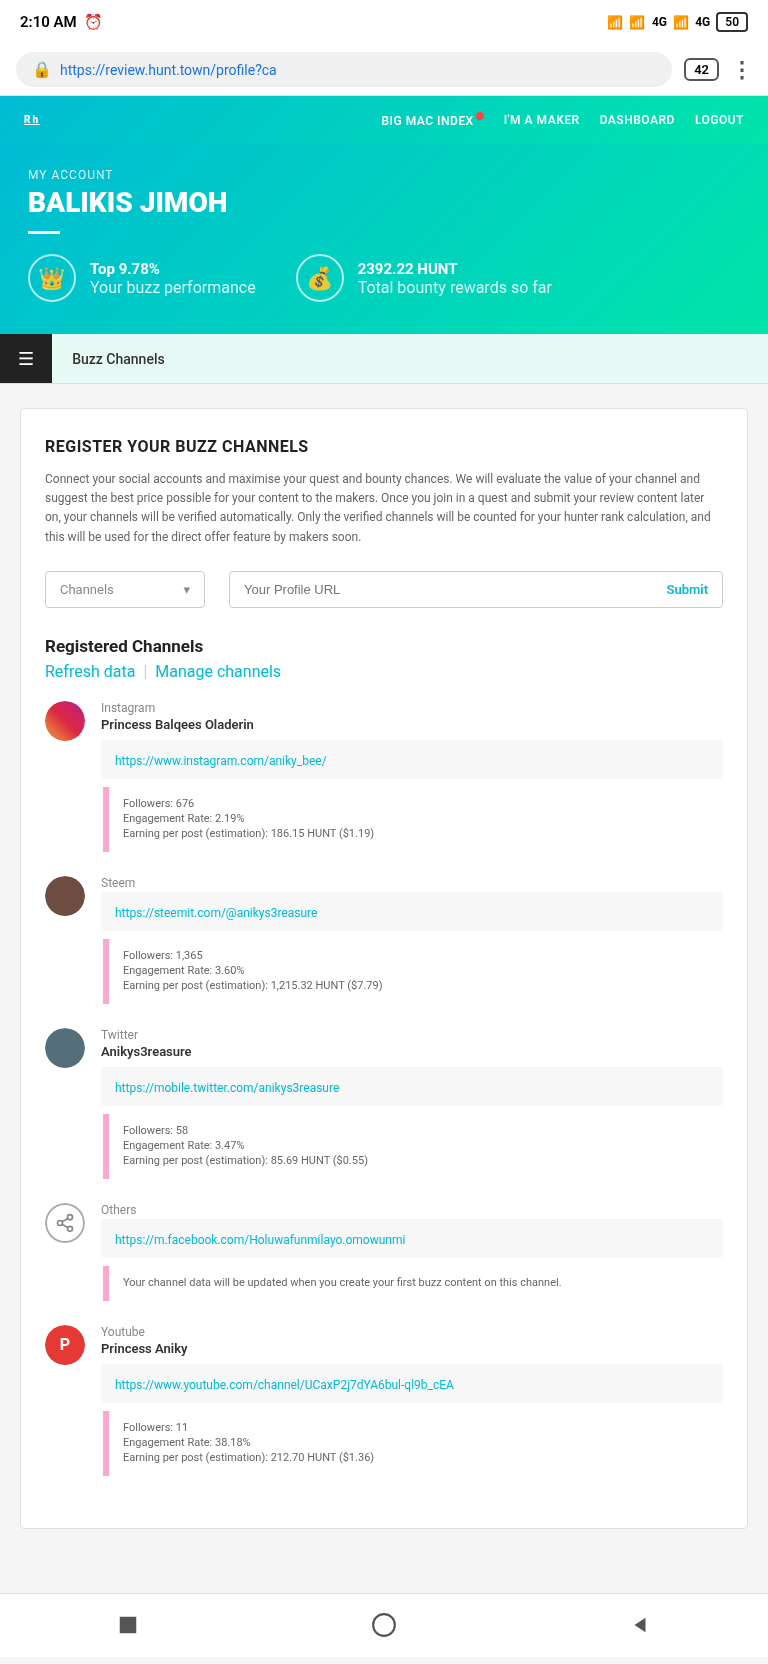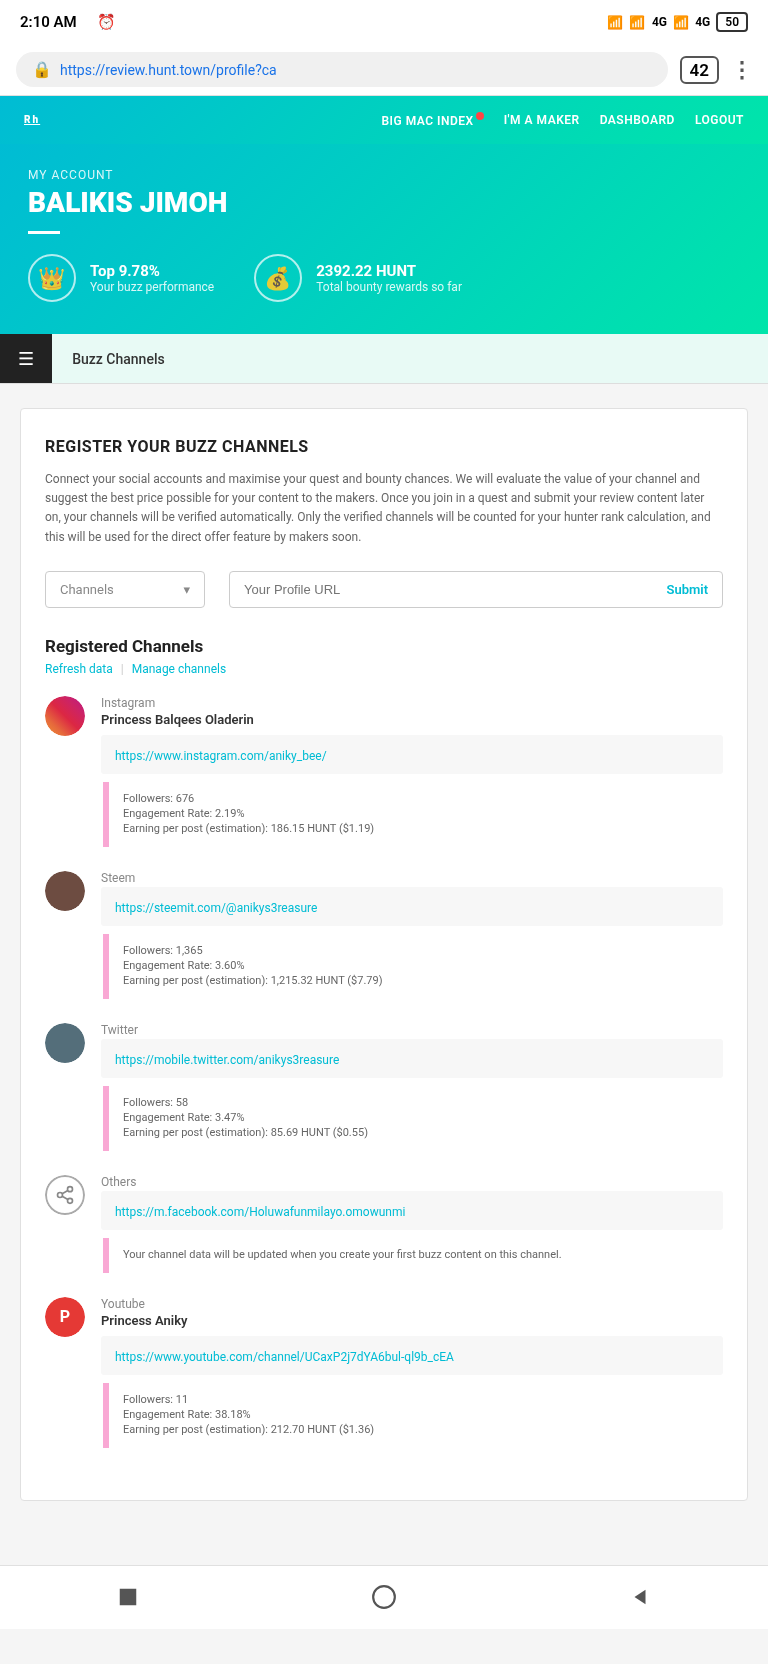--- a/index.html
+++ b/index.html
@@ -8,21 +8,21 @@
 
     
     .status-bar {
       background: #fff;
       padding: 10px 20px;
       display: flex;
       align-items: center;
       justify-content: space-between;
       height: 44px;
     }
-    .status-time { font-size: 15px; font-weight: 600; display: flex; align-items: center; gap: 21px; }
+    .status-time { font-size: 15px; font-weight: 600; display: flex; align-items: center; gap: 8px; }
     .status-icons { display: flex; align-items: center; gap: 6px; font-size: 13px; }
 
     
     .browser-bar {
       background: #fff;
       padding: 8px 16px;
       display: flex;
       align-items: center;
       gap: 12px;
       border-bottom: 1px solid #e0e0e0;
@@ -38,21 +38,21 @@
       gap: 8px;
       font-size: 14px;
       color: #333;
     }
     .lock-icon { color: #4CAF50; font-size: 16px; }
     .url-text { color: #1a73e8; font-size: 14px; }
     .tab-count {
       border: 2px solid #555;
       border-radius: 6px;
       padding: 2px 8px;
-      font-size: 17px;
+      font-size: 13px;
       font-weight: 600;
     }
     .more-dots { font-size: 22px; color: #555; letter-spacing: -1px; font-weight: 700; }
 
     
     .site-header {
       background: linear-gradient(135deg, #00bcd4 0%, #00e5aa 100%);
       padding: 16px 24px;
       display: flex;
       align-items: center;
@@ -69,21 +69,21 @@
       background: linear-gradient(135deg, #00bcd4 0%, #00e5aa 100%);
       padding: 24px 28px 32px;
     }
     .my-account-label { color: rgba(255,255,255,0.85); font-size: 12px; text-transform: uppercase; letter-spacing: 1px; margin-bottom: 4px; }
     .profile-name { color: #fff; font-size: 28px; font-weight: 900; margin-bottom: 8px; }
     .profile-divider { width: 32px; height: 3px; background: #fff; margin: 12px 0 20px; }
     .profile-stats { display: flex; gap: 40px; }
     .stat-item { display: flex; align-items: center; gap: 14px; }
     .stat-icon { width: 48px; height: 48px; border: 2px solid rgba(255,255,255,0.7); border-radius: 50%; display: flex; align-items: center; justify-content: center; font-size: 22px; color: rgba(255,255,255,0.9); }
     .stat-value { color: #fff; font-size: 15px; font-weight: 700; }
-    .stat-label { color: rgba(255,255,255,0.85); font-size: 12px; }
+    .stat-label { color: rgba(255,255,255,0.85); font-size: 16px; }
 
     
     .buzz-tab-bar {
       background: #e8faf5;
       display: flex;
       align-items: center;
       border-bottom: 1px solid #ddd;
     }
     .buzz-tab-menu { background: #222; color: #fff; padding: 14px 18px; font-size: 18px; cursor: pointer; }
     .buzz-tab-label { padding: 14px 20px; font-size: 14px; color: #333; font-weight: 500; }
@@ -116,21 +116,21 @@
       border-radius: 4px;
       display: flex;
       align-items: center;
       padding: 0 14px;
     }
     .url-input { border: none; outline: none; font-size: 13px; color: #888; flex: 1; padding: 10px 0; }
     .submit-btn { color: #00bcd4; font-size: 13px; font-weight: 600; cursor: pointer; white-space: nowrap; }
 
     
     .section-title { font-size: 17px; font-weight: 700; color: #222; margin-bottom: 6px; }
-    .action-links { display: flex; gap: 8px; margin-bottom: 20px; font-size: 12px; }
+    .action-links { display: flex; gap: 8px; margin-bottom: 20px; font-size: 16px; }
     .action-link { color: #00bcd4; cursor: pointer; text-decoration: none; }
     .action-sep { color: #ccc; }
 
     
     .channel-item { display: flex; gap: 16px; margin-bottom: 24px; align-items: flex-start; }
     .channel-avatar { width: 40px; height: 40px; border-radius: 50%; overflow: hidden; flex-shrink: 0; display: flex; align-items: center; justify-content: center; }
     .channel-info { flex: 1; }
     .channel-platform { font-size: 12px; color: #888; margin-bottom: 2px; }
     .channel-handle { font-size: 13px; font-weight: 600; color: #333; margin-bottom: 8px; }
     .channel-url-box { background: #f7f7f7; padding: 10px 14px; border-radius: 3px; margin-bottom: 8px; }
@@ -308,20 +308,21 @@
         </div>
       </div>
     </div>
 
     <div class="channel-item">
       <div class="channel-avatar">
         <div class="twitter-avatar"></div>
       </div>
       <div class="channel-info">
         <div class="channel-platform">Twitter</div>
+        <div class="channel-handle">Anikys3reasure</div>
         <div class="channel-url-box">
           <a class="channel-url">https://mobile.twitter.com/anikys3reasure</a>
         </div>
         <div class="channel-stats">
           <div class="channel-stat">Followers: 58</div>
           <div class="channel-stat">Engagement Rate: 3.47%</div>
           <div class="channel-stat">Earning per post (estimation): 85.69 HUNT ($0.55)</div>
         </div>
       </div>
     </div>

